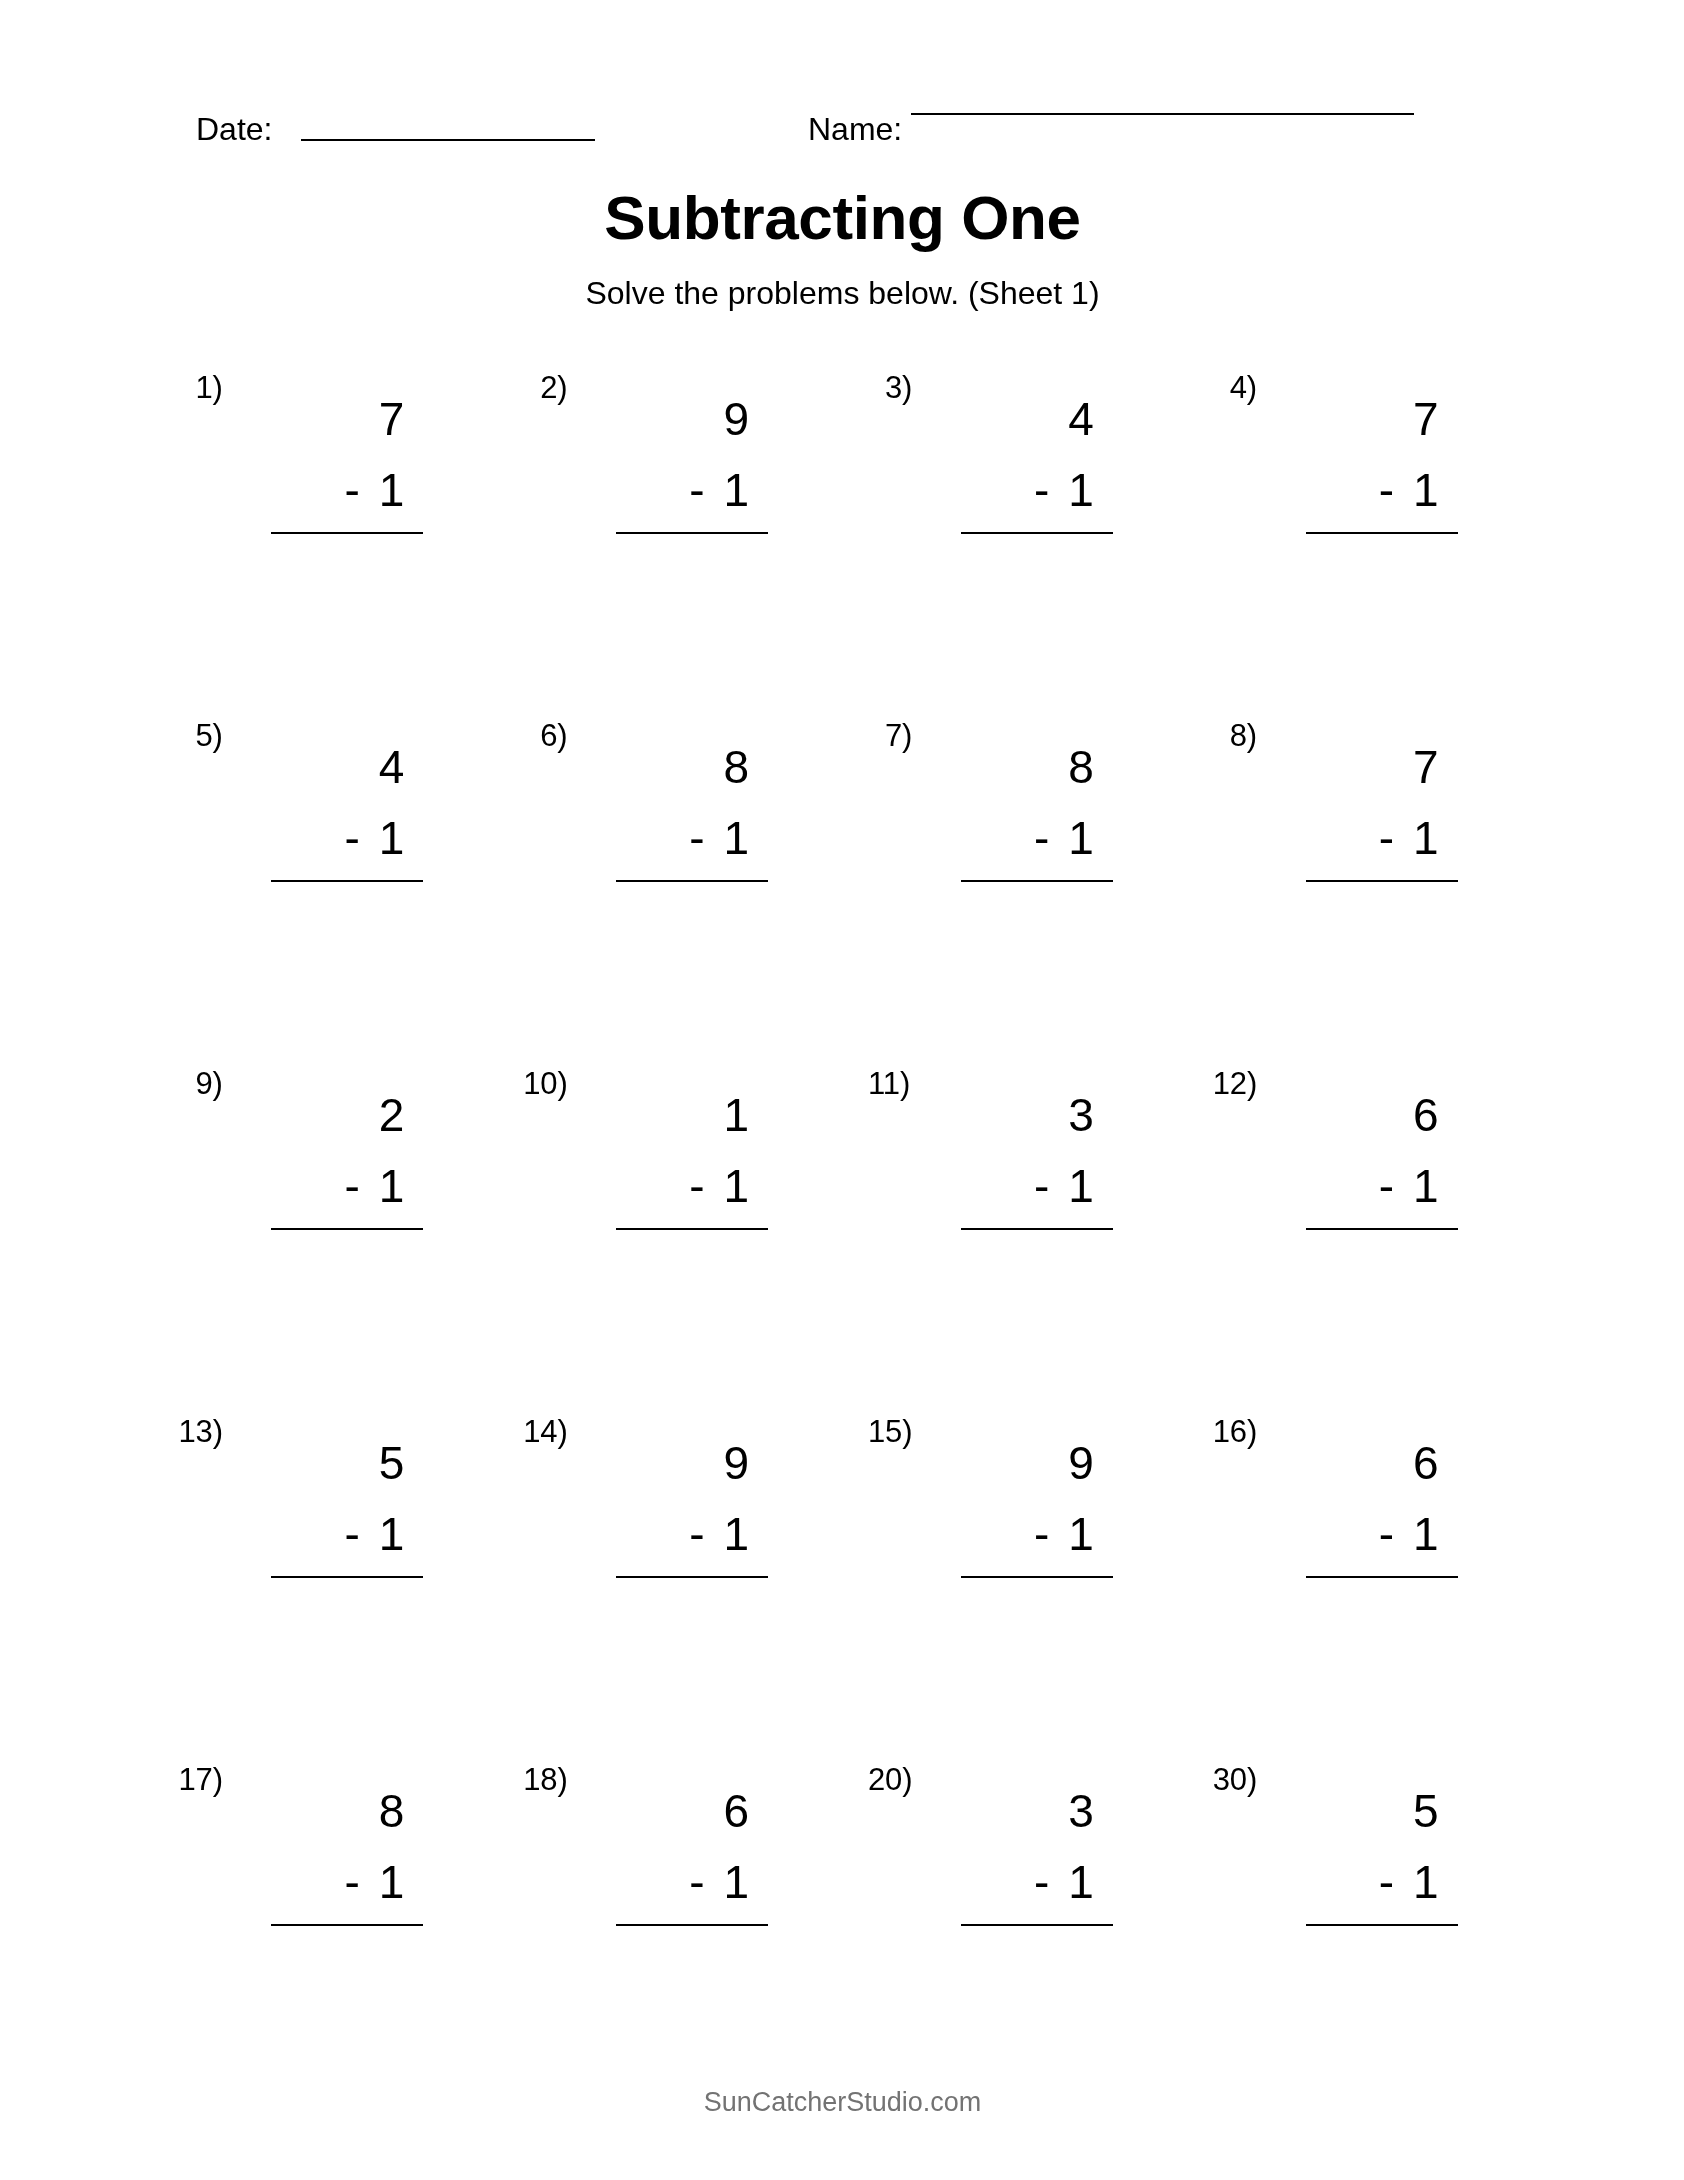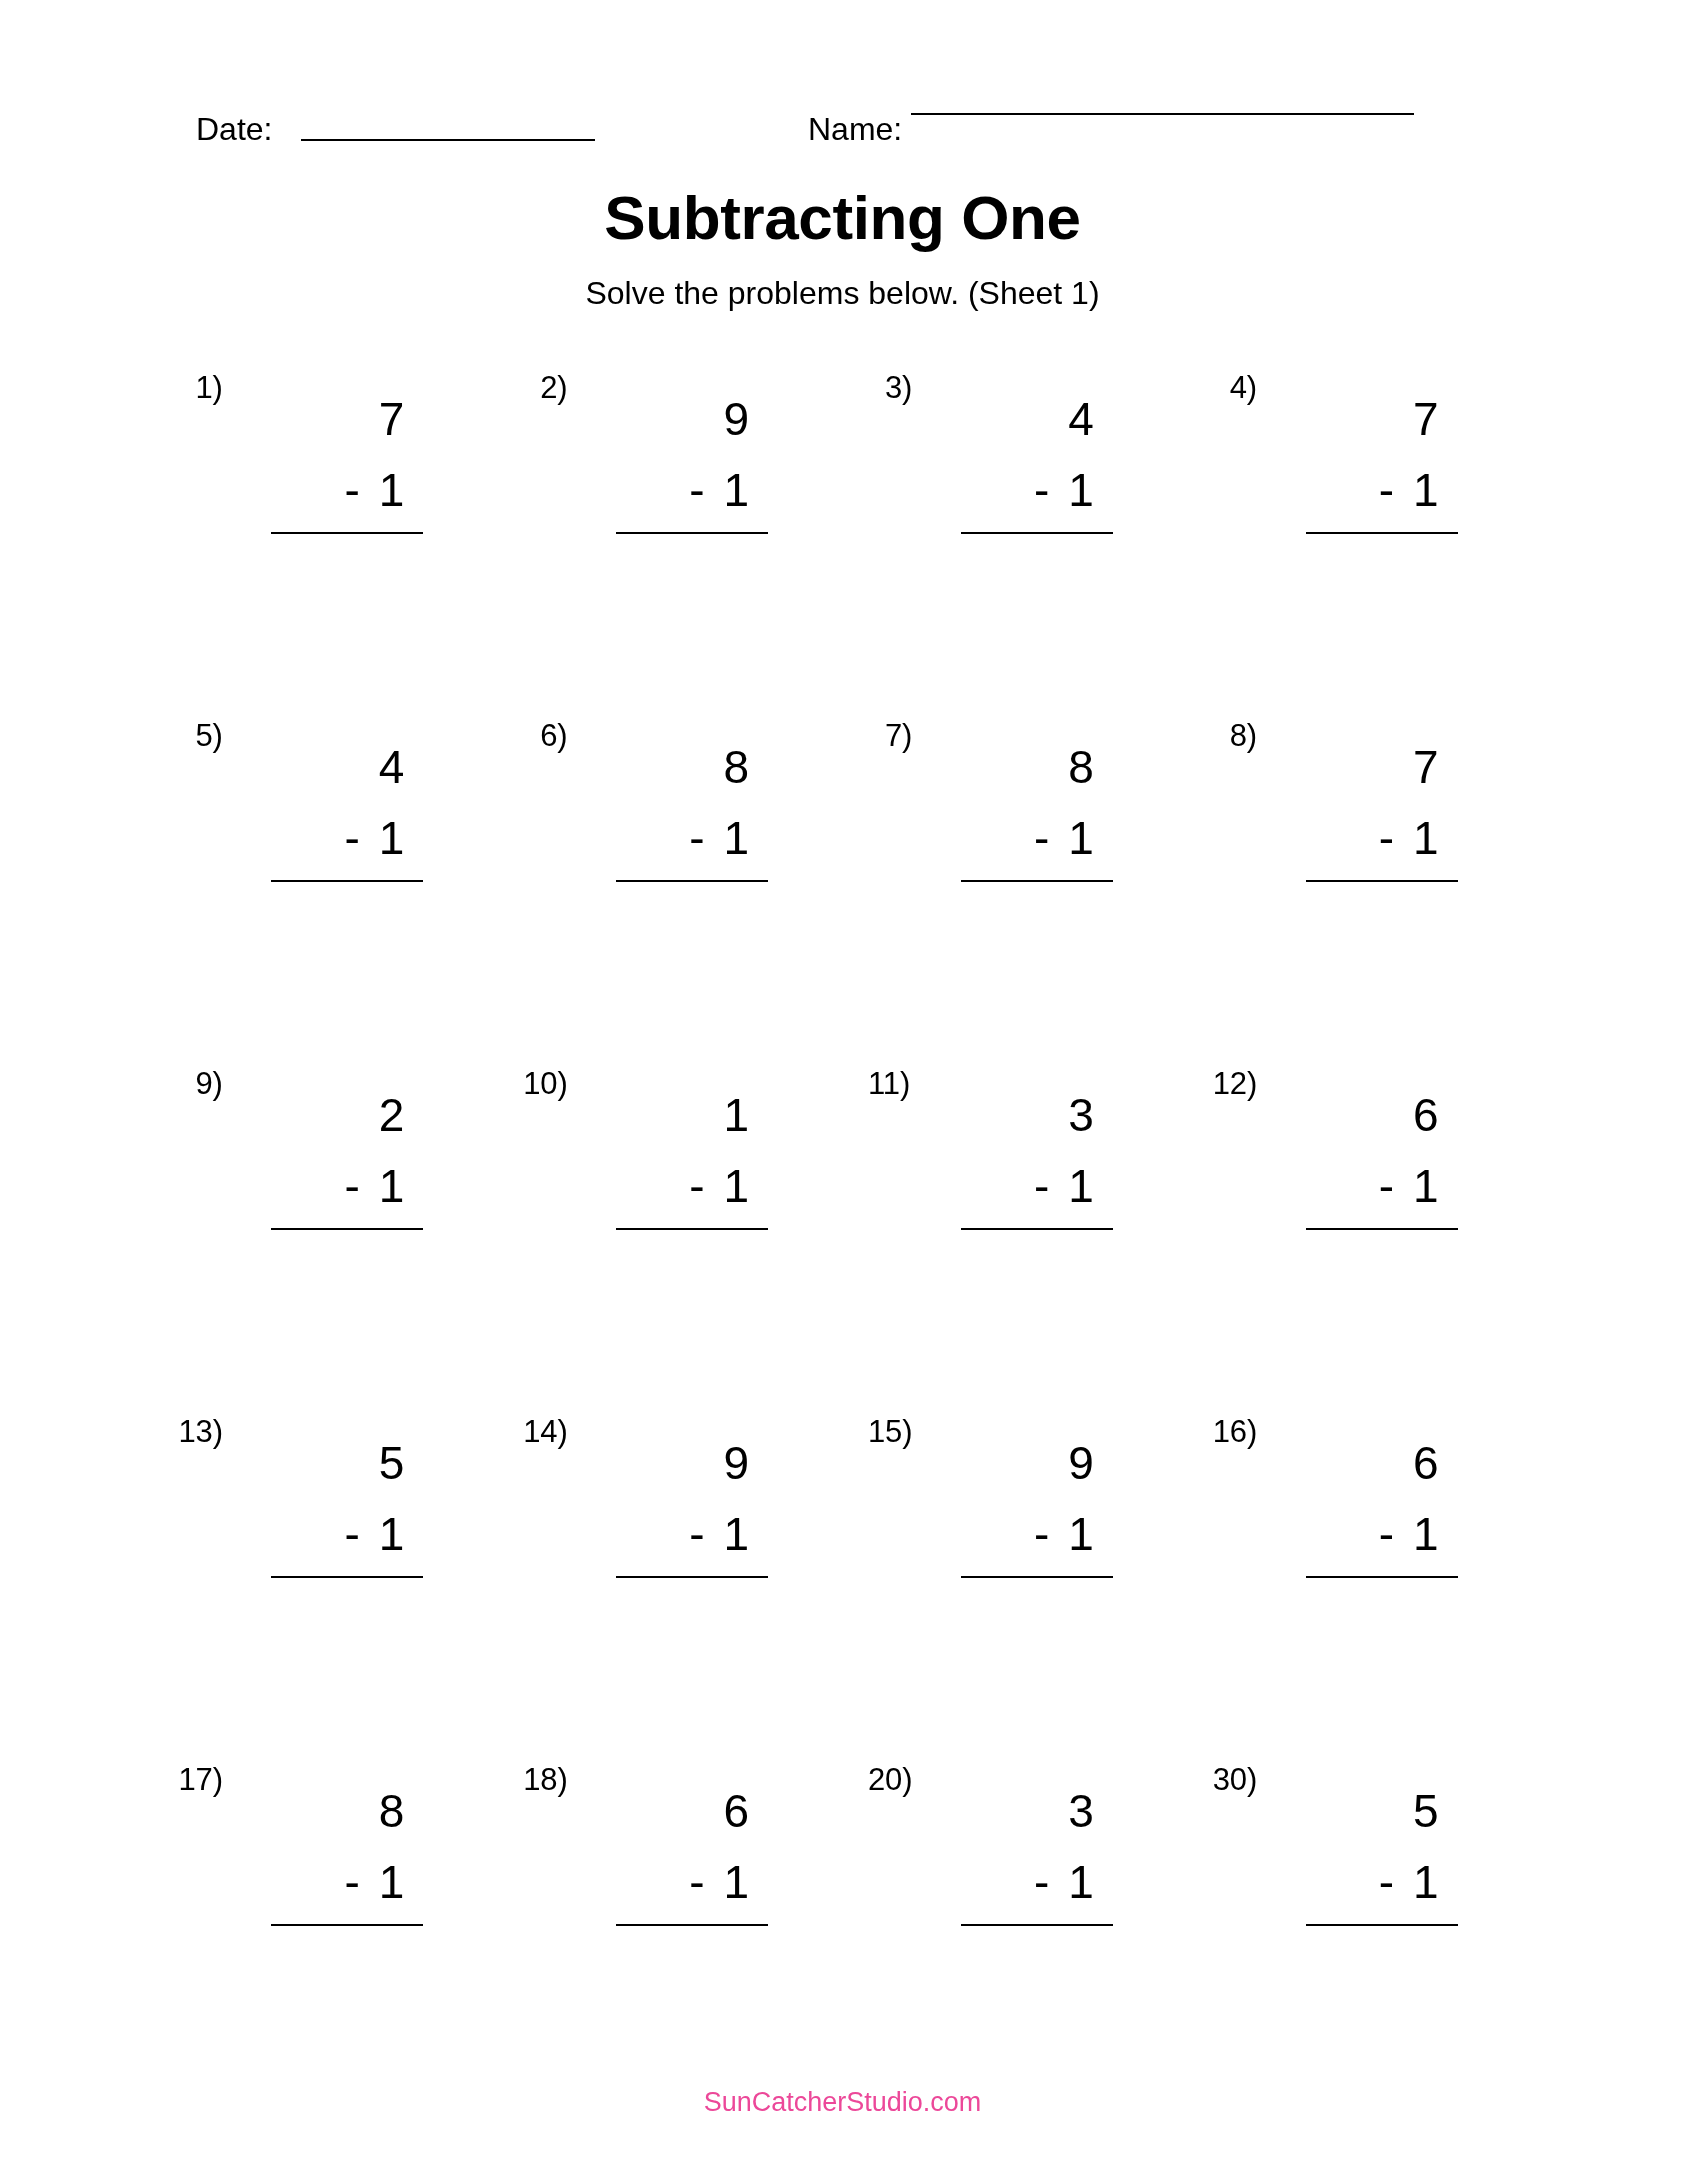--- a/index.html
+++ b/index.html
@@ -129,21 +129,21 @@
   }
 
   
   .footer {
     position: absolute;
     bottom: 63px;
     left: 0;
     right: 0;
     text-align: center;
     font-size: 27px;
-    color: #ec4899;
+    color: #737373;
   }
 </style>
 </head>
 <body>
 
 <div class="page">
 
   <div class="header-row">
     <div class="date-block">
       <span class="field-label">Date:</span>

